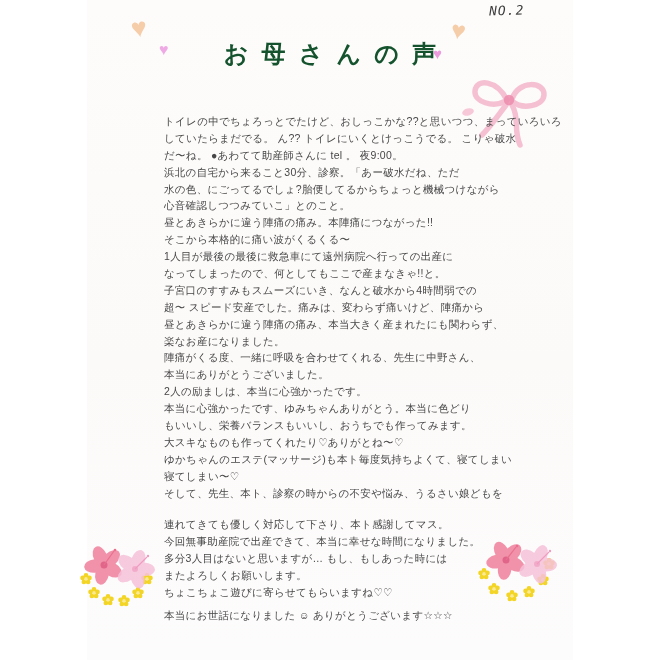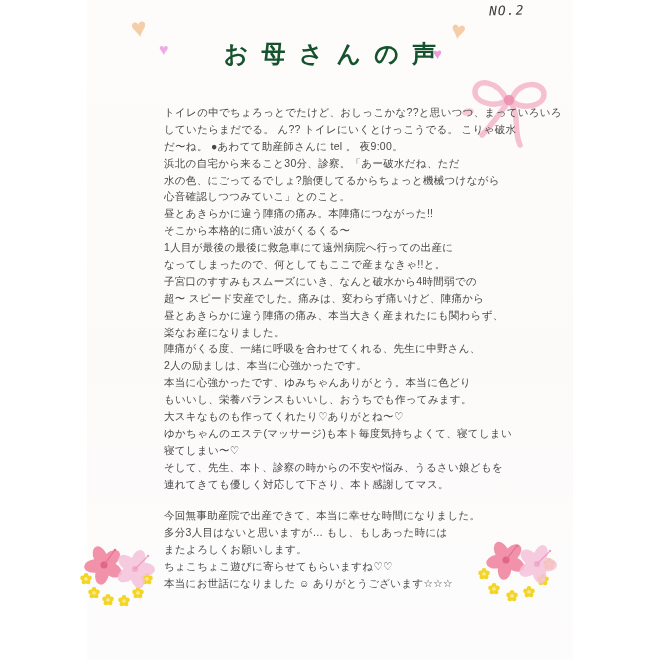--- a/index.html
+++ b/index.html
@@ -9,21 +9,21 @@
          background:linear-gradient(180deg,#fdfcfb 0%,#fcfaf9 55%,#fdfcfc 100%);}
   #paper-no{position:absolute;left:489px;top:3px;font-family:"DejaVu Sans Mono",monospace;
             font-style:italic;font-size:13px;color:#3a3a3a;letter-spacing:1px;transform:rotate(-2deg);}
   #title{position:absolute;left:0;top:38px;width:660px;text-align:center;
          font-size:24px;font-weight:700;color:#14532d;letter-spacing:0.55em;text-indent:0.55em;}
   .heart{position:absolute;line-height:1;}
   #heart-1{left:131px;top:15px;font-size:27px;color:#f6cda9;transform:rotate(-8deg);}
   #heart-2{left:159px;top:42px;font-size:16px;color:#efa9e4;}
   #heart-3{left:451px;top:18px;font-size:25px;color:#f6cda9;transform:rotate(9deg);}
   #heart-4{left:433px;top:46px;font-size:15px;color:#ec9cdd;}
-  #letter{position:absolute;left:164px;top:104px;width:406px;
+  #letter{position:absolute;left:164px;top:113px;width:406px;
           font-size:10.5px;line-height:16.9px;color:#474747;letter-spacing:0.3px;
           white-space:nowrap;}
   .line{height:16.9px;}
   .line:nth-child(24){margin-top:15px;}
   .line:nth-child(29){margin-top:6px;}
   svg{position:absolute;overflow:visible;}
   #defs-svg{width:0;height:0;}
   #ribbon{left:459px;top:66px;}
   #flowers-left{left:74px;top:537px;}
   #flowers-right{left:472px;top:534px;}
@@ -84,20 +84,21 @@
     <div class="line">心音確認しつつみていこ」とのこと。</div>
     <div class="line">昼とあきらかに違う陣痛の痛み。本陣痛につながった!!</div>
     <div class="line">そこから本格的に痛い波がくるくる〜</div>
     <div class="line">1人目が最後の最後に救急車にて遠州病院へ行っての出産に</div>
     <div class="line">なってしまったので、何としてもここで産まなきゃ!!と。</div>
     <div class="line">子宮口のすすみもスムーズにいき、なんと破水から4時間弱での</div>
     <div class="line">超〜 スピード安産でした。痛みは、変わらず痛いけど、陣痛から</div>
     <div class="line">昼とあきらかに違う陣痛の痛み、本当大きく産まれたにも関わらず、</div>
     <div class="line">楽なお産になりました。</div>
     <div class="line">陣痛がくる度、一緒に呼吸を合わせてくれる、先生に中野さん、</div>
+    <div class="line">本当にありがとうございました。</div>
     <div class="line">2人の励ましは、本当に心強かったです。</div>
     <div class="line">本当に心強かったです、ゆみちゃんありがとう。本当に色どり</div>
     <div class="line">もいいし、栄養バランスもいいし、おうちでも作ってみます。</div>
     <div class="line">大スキなものも作ってくれたり♡ありがとね〜♡</div>
     <div class="line">ゆかちゃんのエステ(マッサージ)も本ト毎度気持ちよくて、寝てしまい</div>
     <div class="line">寝てしまい〜♡</div>
     <div class="line">そして、先生、本ト、診察の時からの不安や悩み、うるさい娘どもを</div>
     <div class="line">連れてきても優しく対応して下さり、本ト感謝してマス。</div>
     <div class="line">今回無事助産院で出産できて、本当に幸せな時間になりました。</div>
     <div class="line">多分3人目はないと思いますが… もし、もしあった時には</div>

